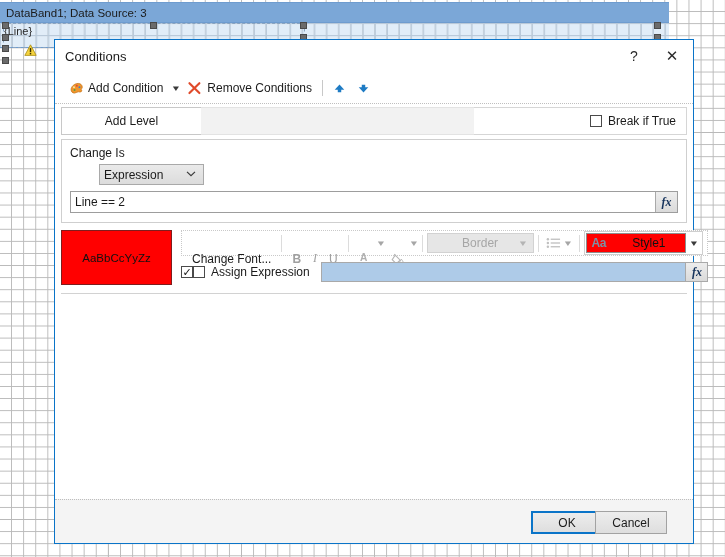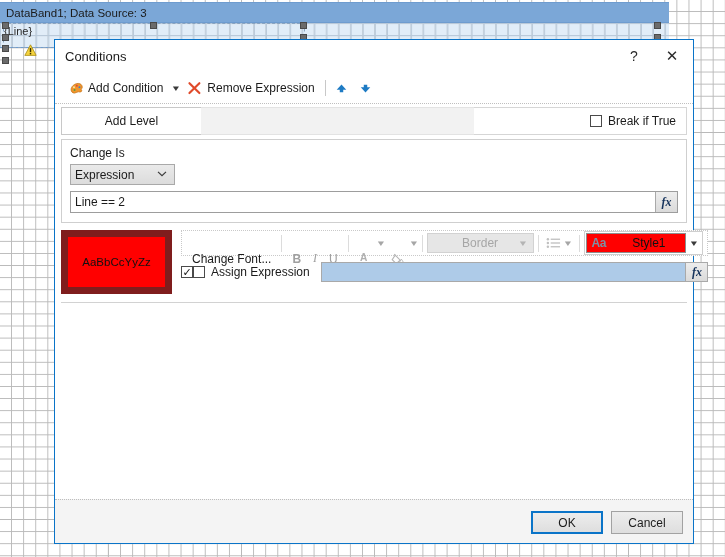--- a/index.html
+++ b/index.html
@@ -230,20 +230,21 @@
     width: 105px;
     height: 21px;
     background: linear-gradient(to bottom,#eaeaea 0%, #dcdcdc 100%);
     border: 1px solid #a9a9a9;
     box-sizing: border-box;
     position: relative;
     display: flex; align-items: center;
     padding-left: 4px;
     font-size: 12px;
     cursor: default;
+    margin-left: 29px;
   }
   .combo .chev {
     position: absolute;
     right: 7px; top: 50%;
     transform: translateY(-55%);
     font-size: 9px;
     color: #333;
   }
   .expr-row {
     margin-top: 6px;
@@ -278,23 +279,23 @@
 
   
   .fmt-panel {
     margin: 7px 6px 0 6px;
     border-bottom: 1px solid #d2d2d2;
     padding-bottom: 8px;
     display: flex;
     box-sizing: border-box;
   }
   .preview-box {
-    width: 111px; height: 64px;
+    width: 111px; height: 55px;
     background: #ff0000;
-    border: 7px solid #7f1d1d;
+    border: 1px solid #7f1d1d;
     box-sizing: border-box;
     display: flex; align-items: center; justify-content: center;
     font-size: 11.5px;
     color: #111;
     flex: none;
   }
   .fmt-right {
     flex: 1;
     margin-left: 9px;
     display: flex;
@@ -442,21 +443,21 @@
     font-size: 12px;
     font-family: "Liberation Sans", sans-serif;
     color: #1b1b1b;
     background: linear-gradient(to bottom,#ededed 0%, #dedede 100%);
     border: 1px solid #a2a2a2;
     box-sizing: border-box;
     cursor: default;
     display: flex; align-items: center; justify-content: center;
   }
   .btn.ok { right: 90px; border: 2px solid #0a74c8; }
-  .btn.cancel { right: 10px; }
+  .btn.cancel { right: 26px; }
 </style>
 </head>
 <body>
 
 <div id="designer">
   <div class="grid-area"></div>
   <div class="page-white"></div>
 
   <div class="band-body"></div>
   <div class="band-header">DataBand1; Data Source: 3</div>
@@ -500,21 +501,21 @@
       </svg>
       <span>Add Condition</span>
     </div>
     <span class="tb-caret">▼</span>
 
     <div class="tbtn">
       <svg width="15" height="15" viewBox="0 0 16 16">
         <path d="M2.6 2.4 L13.2 12.8" stroke="#e04a2a" stroke-width="2.3" stroke-linecap="round"></path>
         <path d="M13.2 2.4 L2.6 12.8" stroke="#e04a2a" stroke-width="2.3" stroke-linecap="round"></path>
       </svg>
-      <span>Remove Expression</span>
+      <span>Remove Conditions</span>
     </div>
 
     <div class="tb-sep"></div>
 
     <div class="arrow-btn">
       <svg width="13" height="13" viewBox="0 0 12 12">
         <path d="M6 2.2 L10.4 7.2 L7.6 7.2 L7.6 9.4 L4.4 9.4 L4.4 7.2 L1.6 7.2 Z" fill="#1e7bc4"></path>
       </svg>
     </div>
     <div class="arrow-btn" style="margin-left:6px;">

